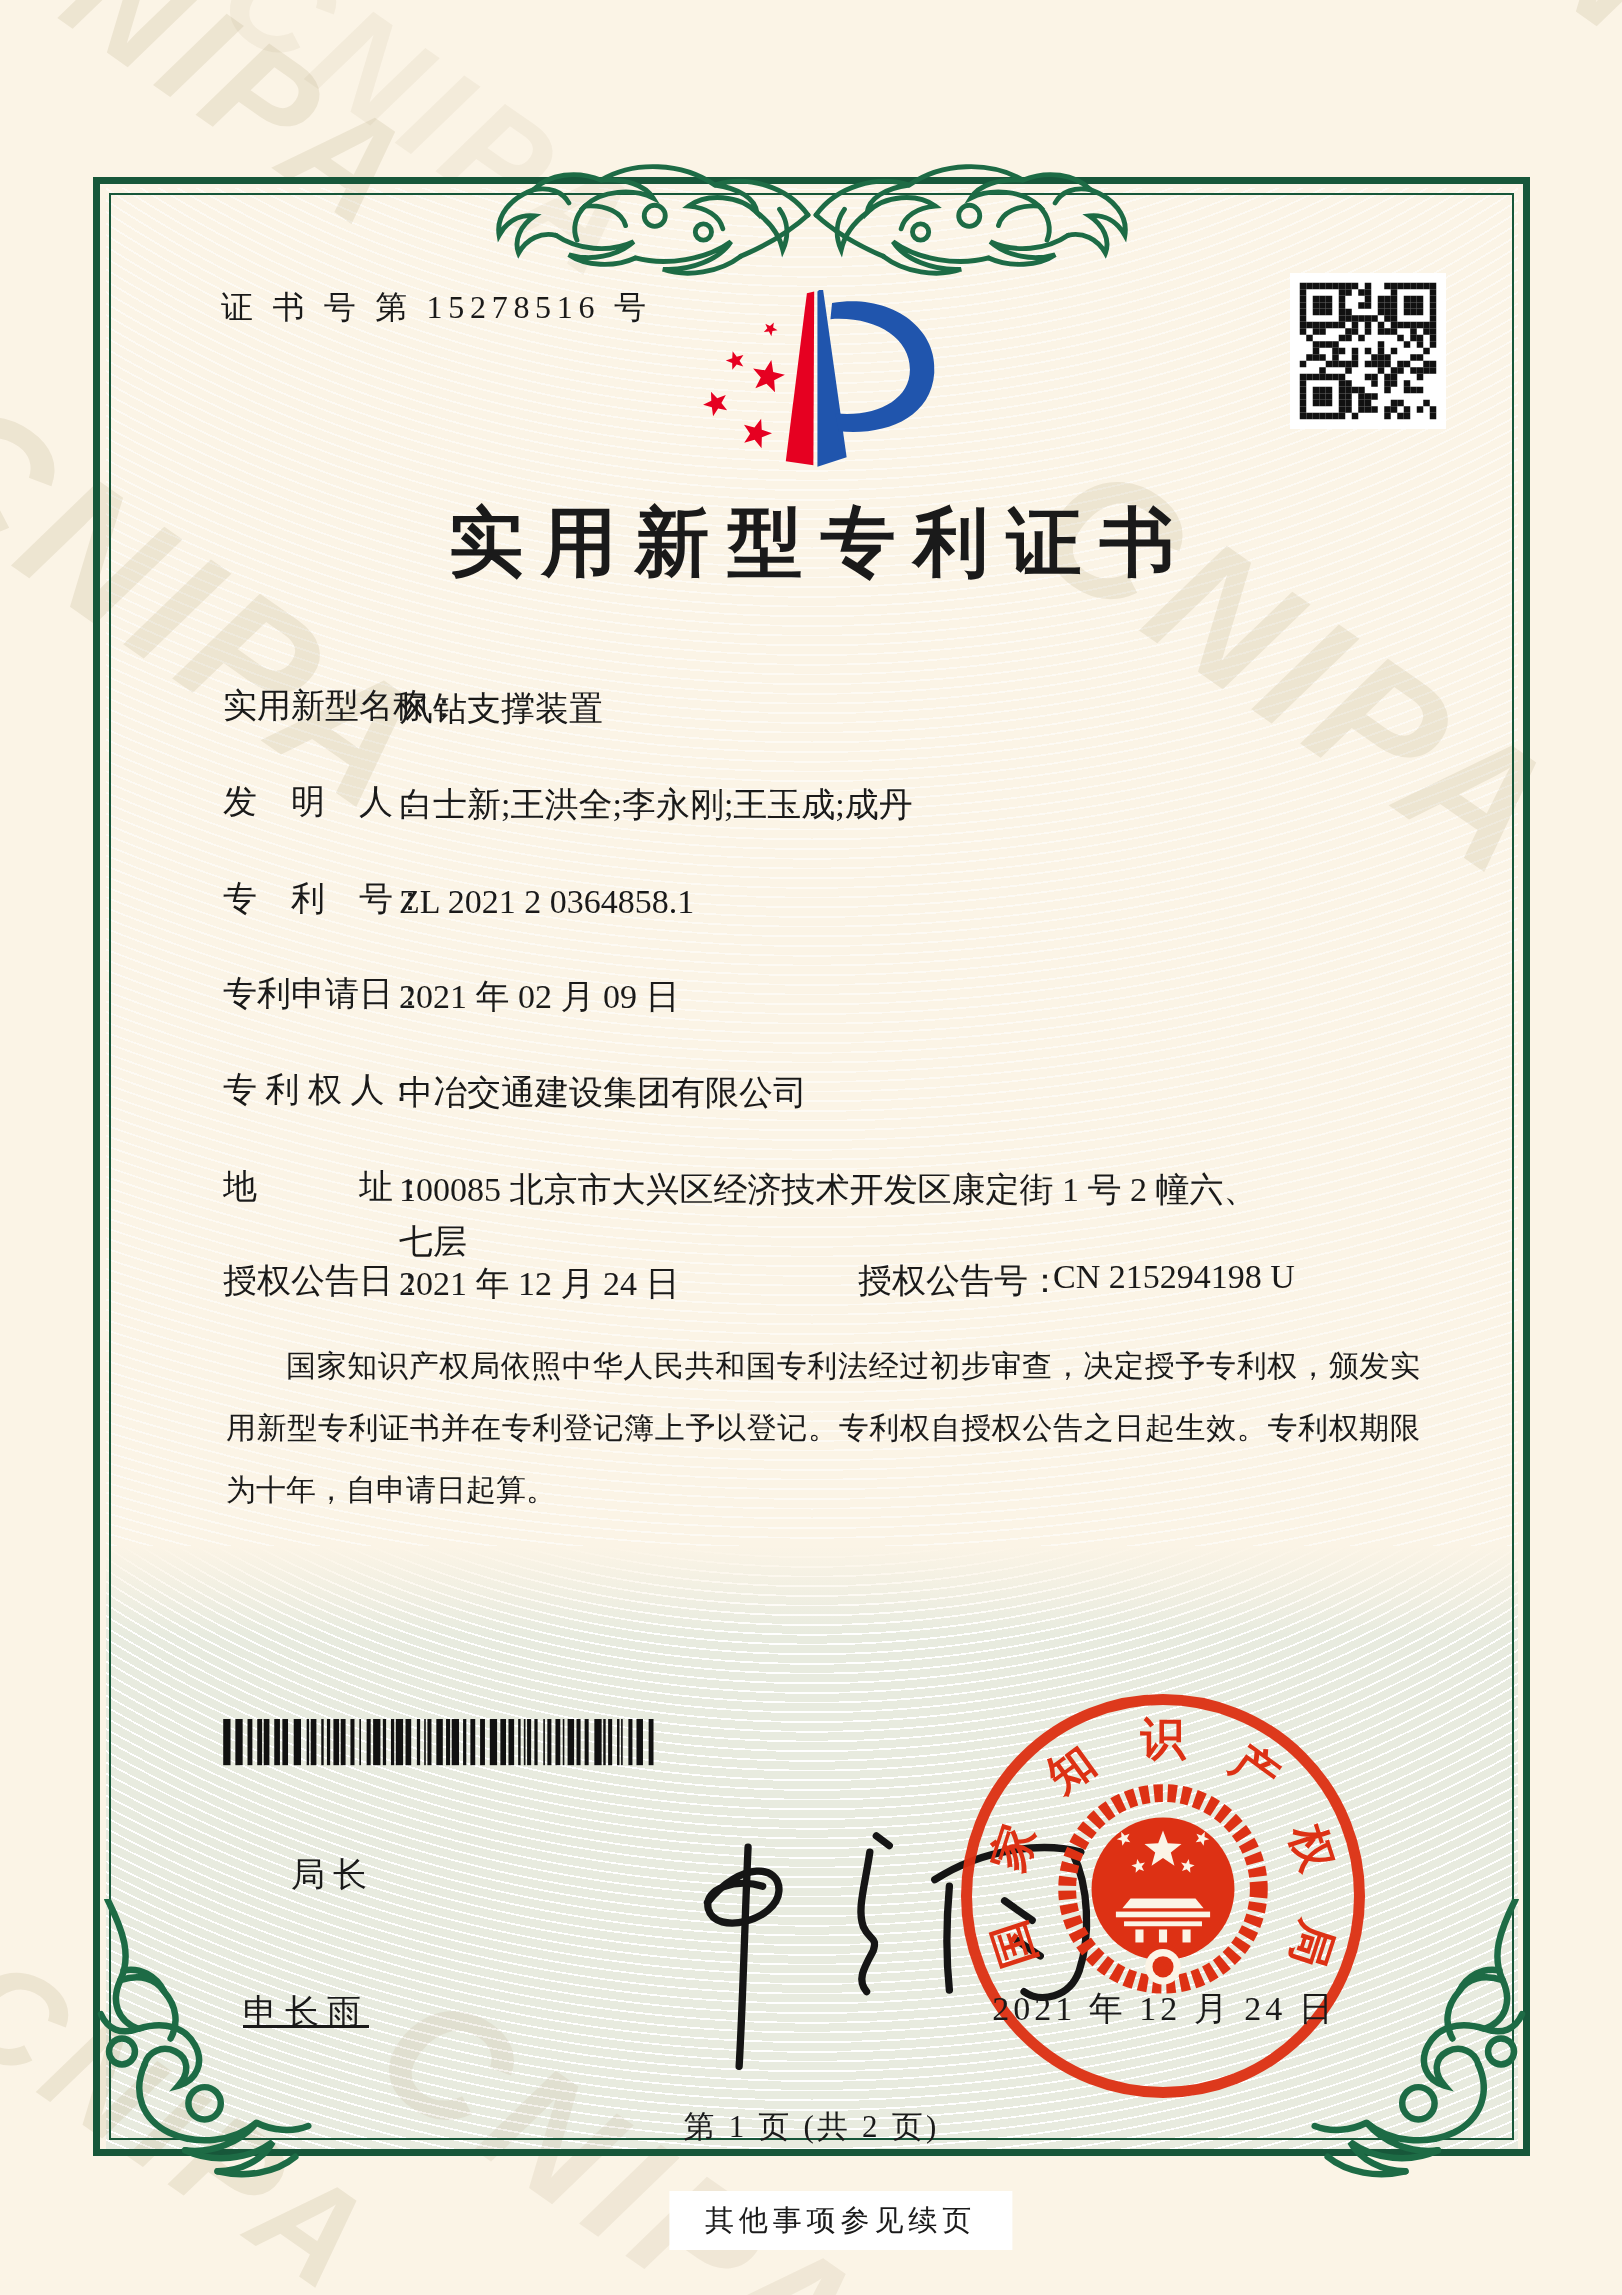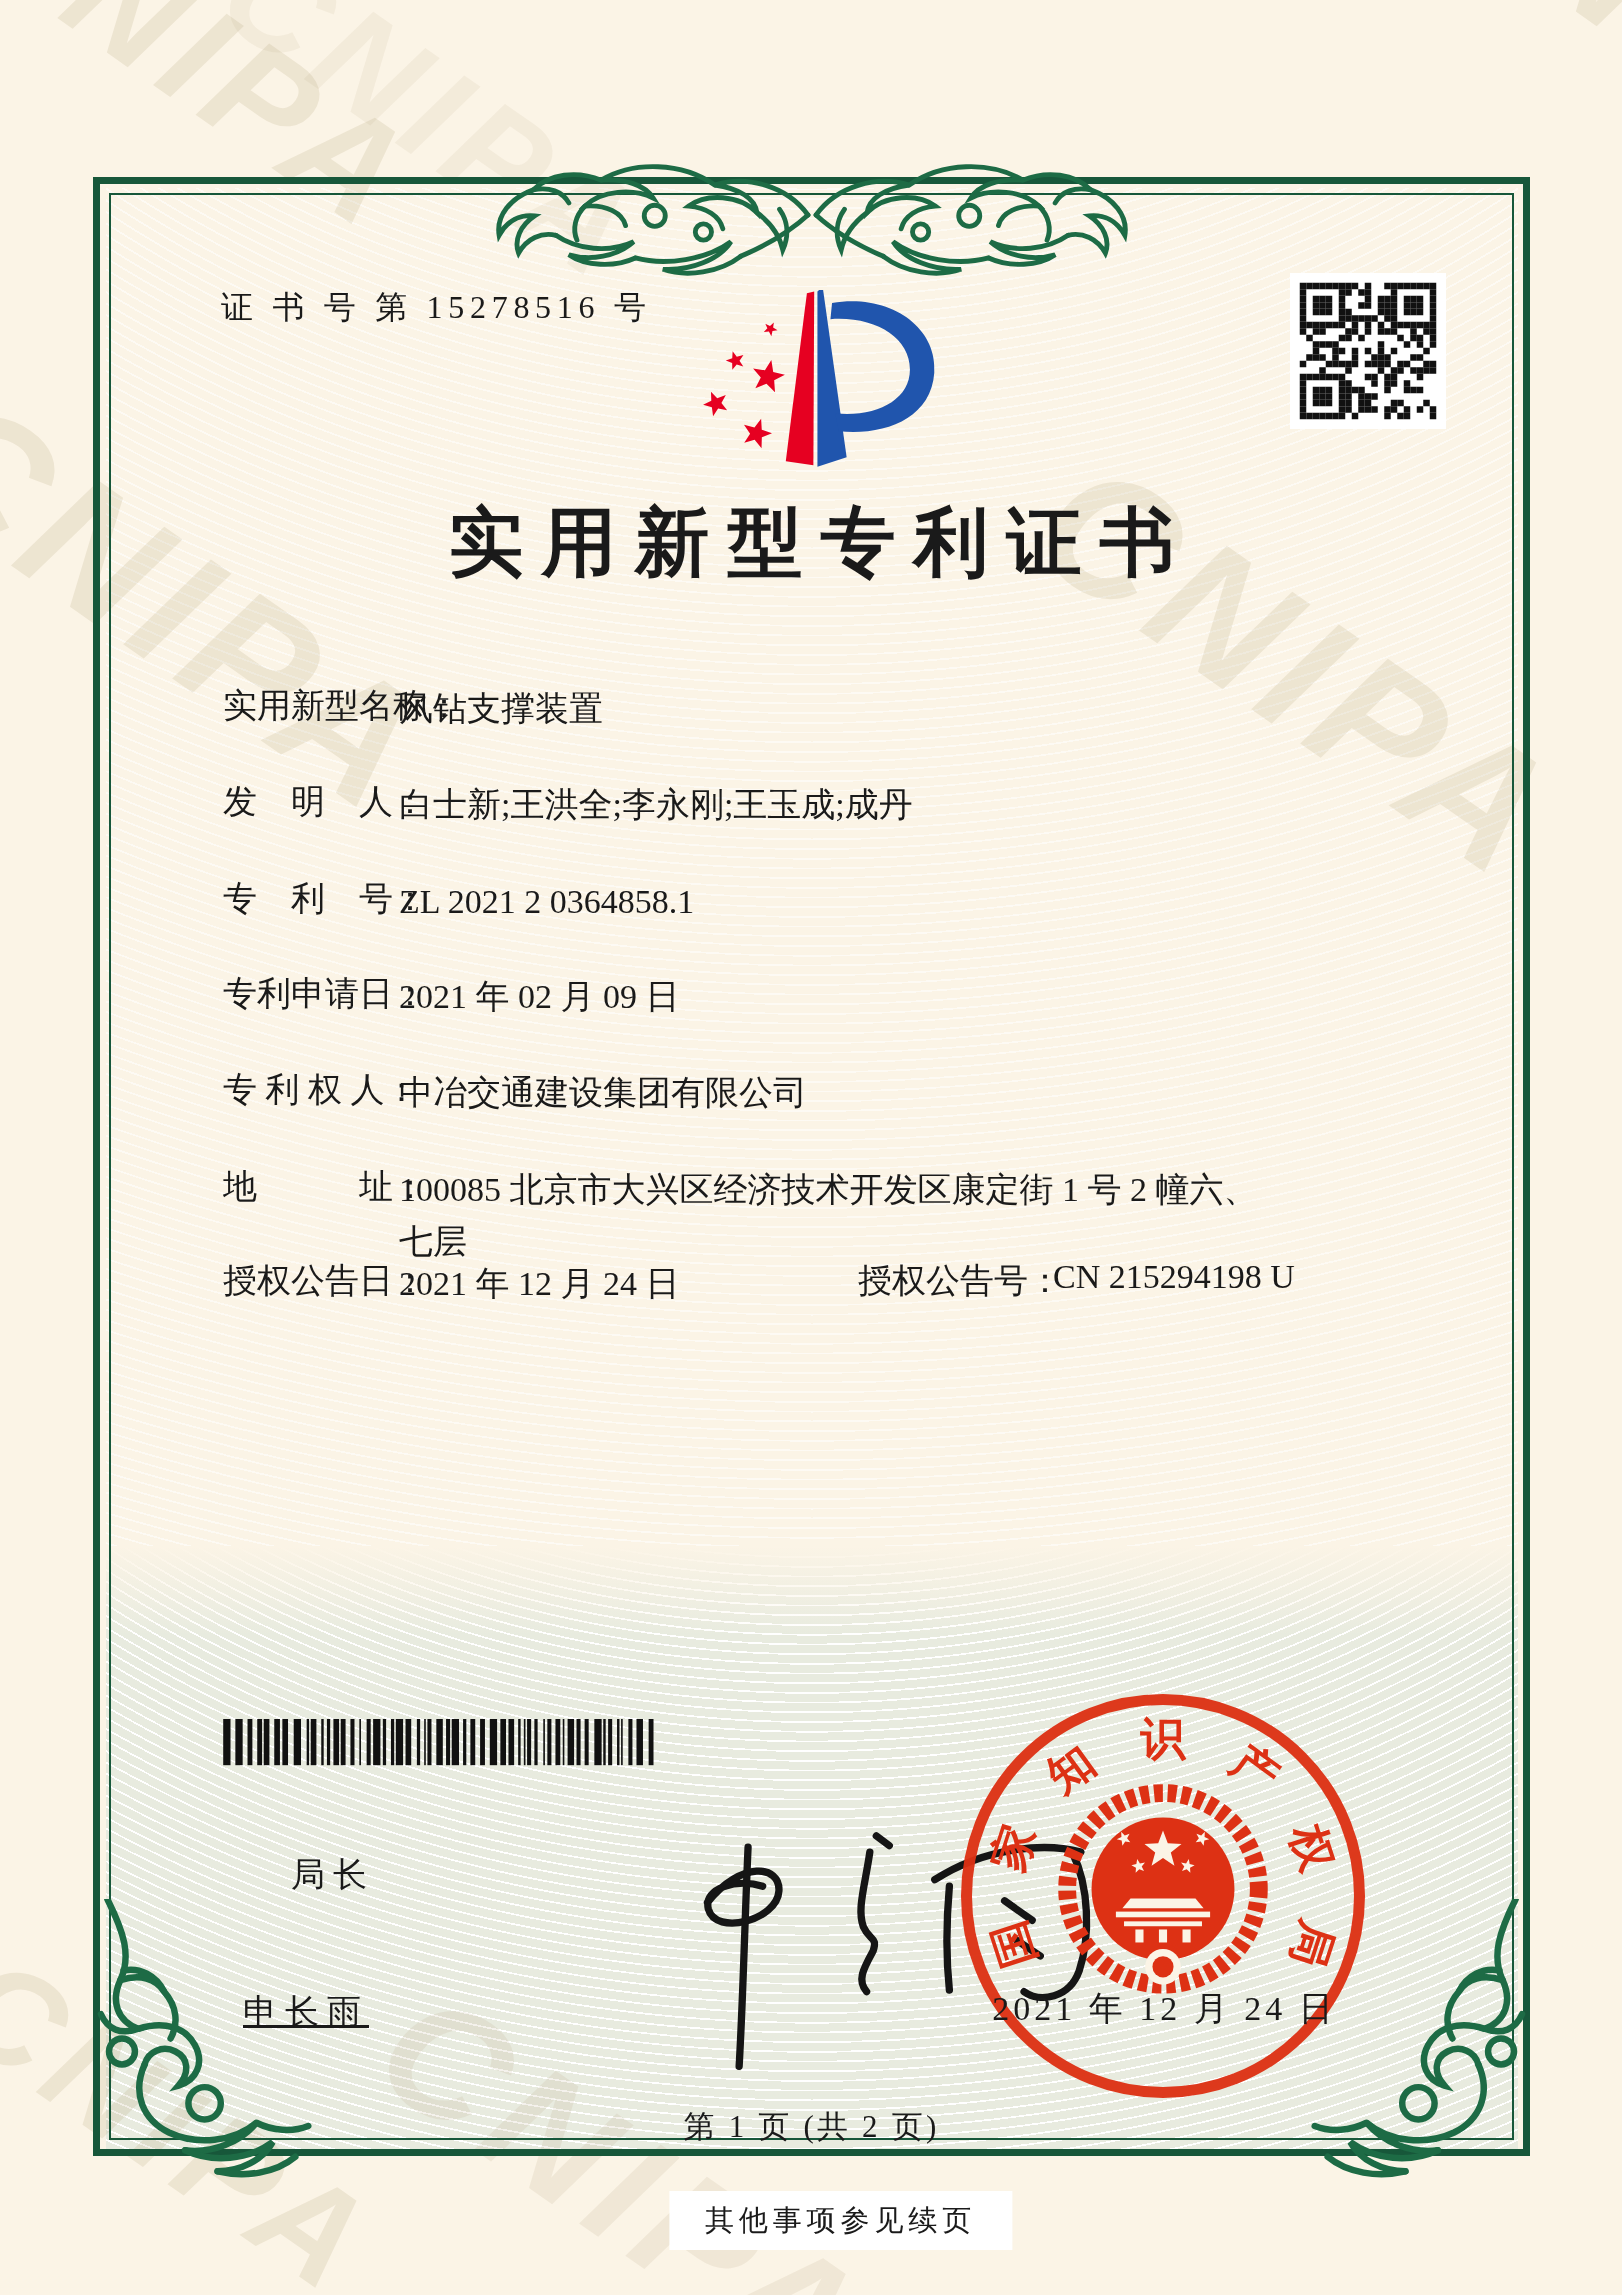--- a/index.html
+++ b/index.html
@@ -411,20 +411,21 @@
 七层</span>
 </div>
 <div class="row" style="top:1258px;">
   <span class="flabel">授权公告日：</span>
   <span class="fvalue">2021 年 12 月 24 日</span>
   <span class="flabel2">授权公告号：</span>
   <span class="fvalue2">CN 215294198 U</span>
 </div>
 
 <div class="body-text">
+  <p>国家知识产权局依照中华人民共和国专利法经过初步审查，决定授予专利权，颁发实用新型专利证书并在专利登记簿上予以登记。专利权自授权公告之日起生效。专利权期限为十年，自申请日起算。</p>
 </div>
 
 <svg class="barcode" id="barcode" width="438" height="47" viewBox="0 0 540 58">
     <rect x="0" y="0" width="9" height="57" fill="#111"></rect>
     <rect x="15" y="0" width="9" height="57" fill="#111"></rect>
     <rect x="30" y="0" width="6" height="57" fill="#111"></rect>
     <rect x="42" y="0" width="6" height="57" fill="#111"></rect>
     <rect x="50" y="0" width="7" height="57" fill="#111"></rect>
     <rect x="63" y="0" width="7" height="57" fill="#111"></rect>
     <rect x="73" y="0" width="7" height="57" fill="#111"></rect>

